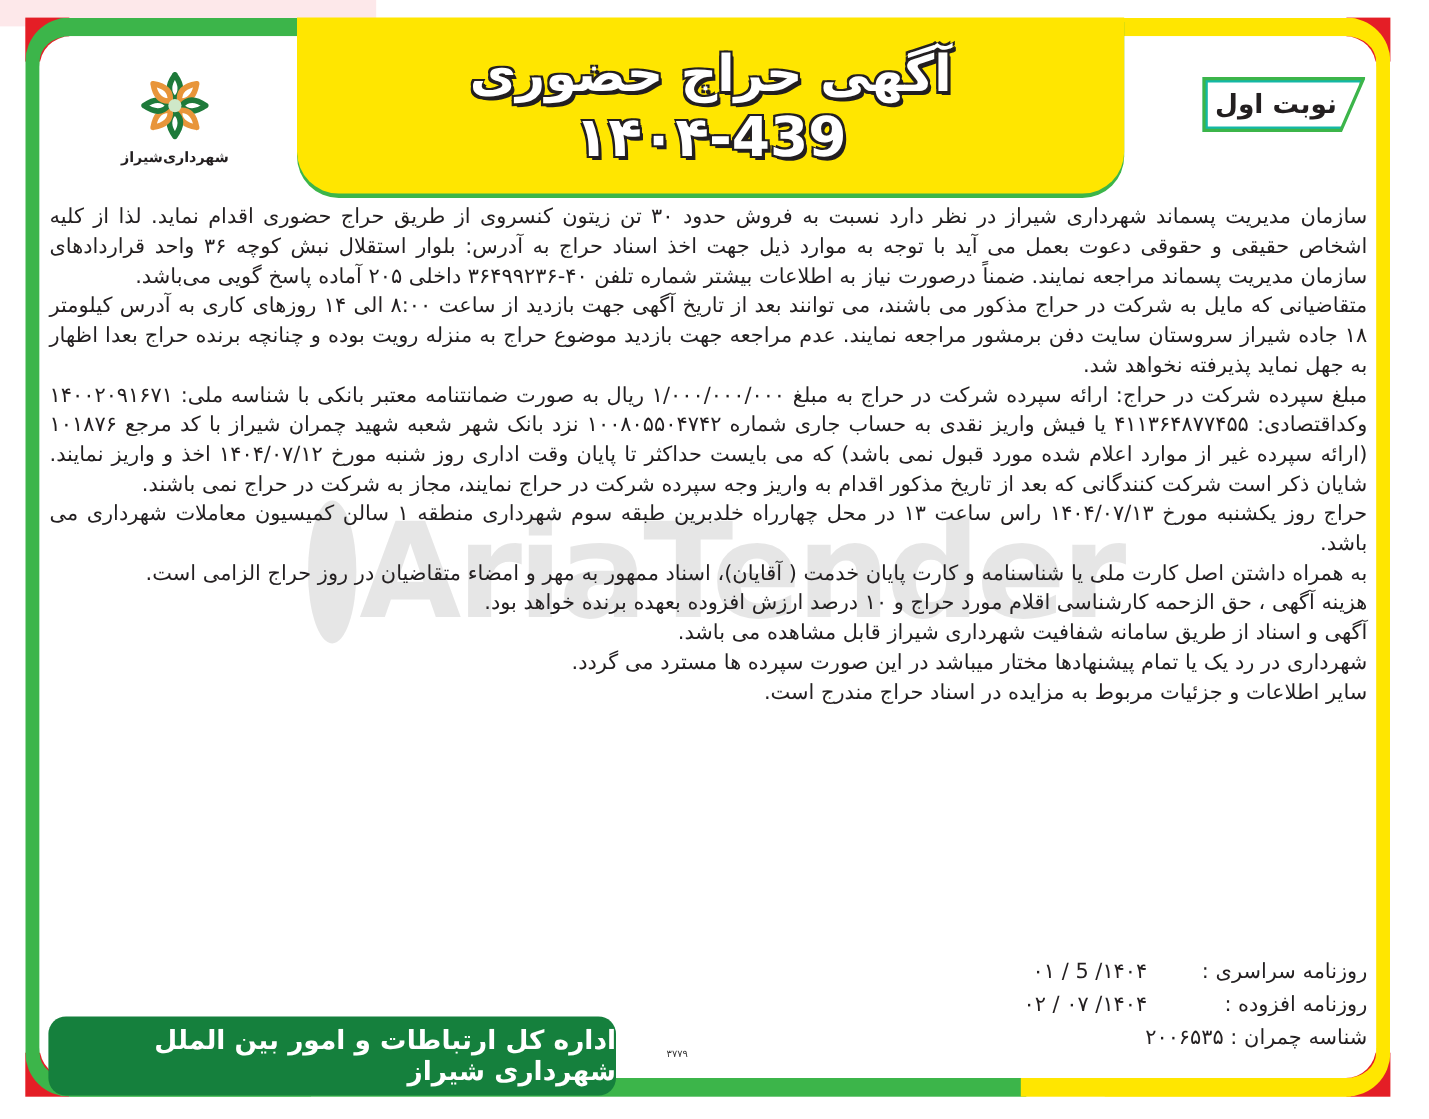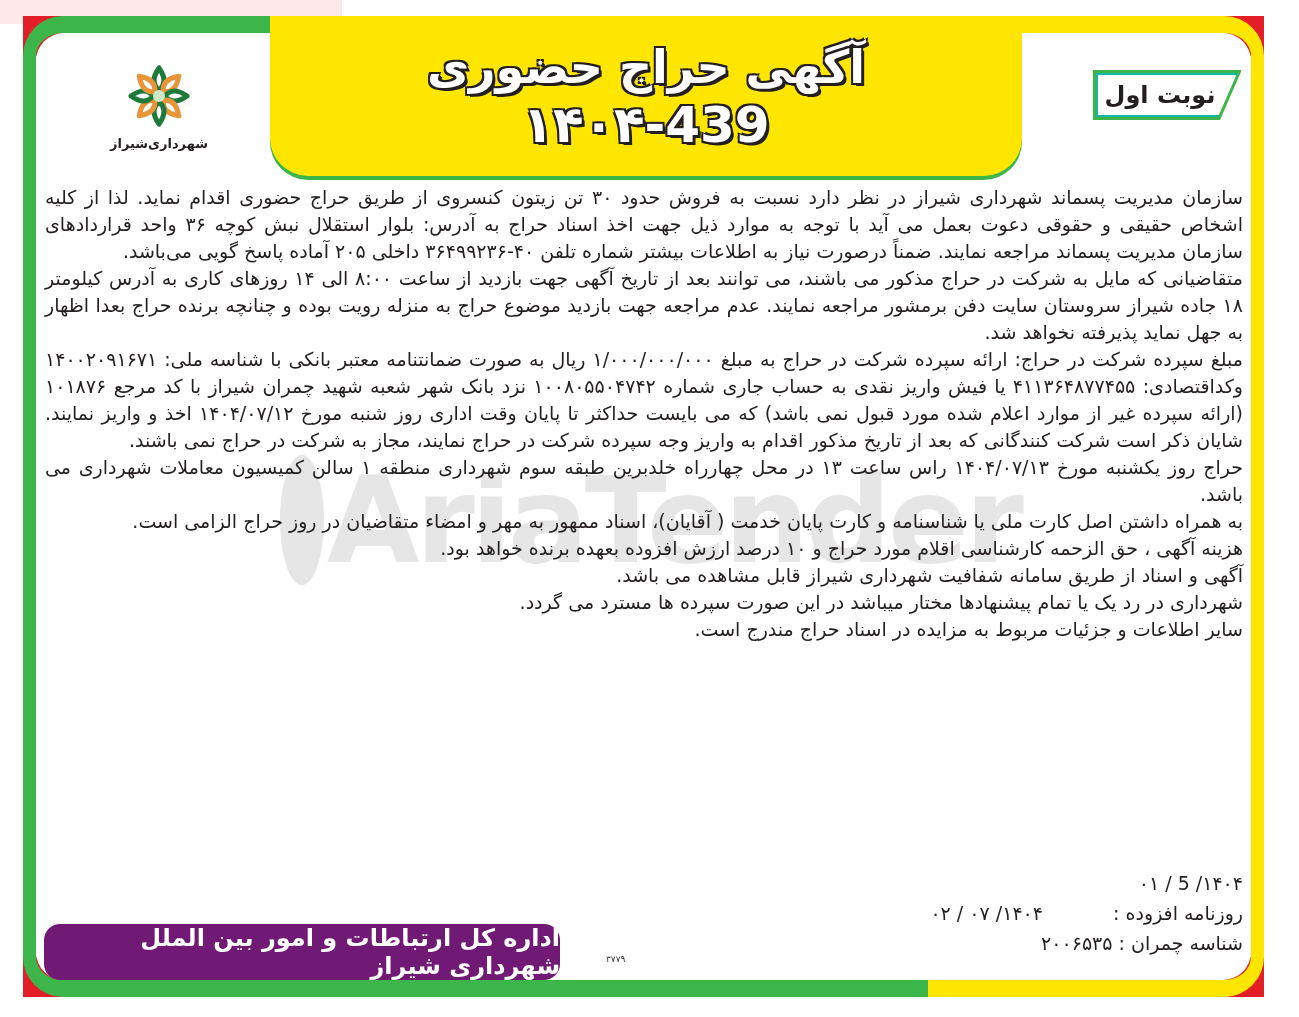--- a/index.html
+++ b/index.html
@@ -72,22 +72,22 @@
     .body-text p.last-line-right { text-align-last: right; }
     .body-text .short { text-align: right; }
 
     .meta-list { position: absolute; right: 56px; top: 868px; direction: rtl; font-size: 19px; line-height: 30px; }
     .meta-row { display: flex; gap: 0; }
     .meta-row .meta-label { display: inline-block; width: 200px; }
     .meta-row .meta-value { display: inline-block; direction: rtl; }
 
     
     .footer-banner {
-      position: absolute; left: 44px; top: 924px; width: 516px; height: 56px;
-      background: #701a75; border-radius: 16px;
+      position: absolute; left: 44px; top: 924px; width: 516px; height: 72px;
+      background: #15803d; border-radius: 16px;
       display: flex; align-items: center; justify-content: center;
     }
     .footer-banner span { color: #fff; font-weight: bold; font-size: 24px; direction: rtl; }
     .ad-code { position: absolute; left: 606px; top: 954px; font-size: 9px; color: #333; direction: rtl; }
 
     
     .watermark {
       position: absolute; left: 300px; top: 430px; width: 720px; height: 180px;
       display: flex; align-items: center; justify-content: flex-end; gap: 3px;
       opacity: 0.13; pointer-events: none;
@@ -155,20 +155,21 @@
   <p class="last-line-right">حراج روز یکشنبه مورخ ۱۴۰۴/۰۷/۱۳ راس ساعت ۱۳ در محل چهارراه خلدبرین طبقه سوم شهرداری منطقه ۱ سالن کمیسیون معاملات شهرداری می باشد.</p>
   <p class="last-line-right">به همراه داشتن اصل کارت ملی یا شناسنامه و کارت پایان خدمت ( آقایان)، اسناد ممهور به مهر و امضاء متقاضیان در روز حراج الزامی است.</p>
   <p class="short">هزینه آگهی ، حق الزحمه کارشناسی اقلام مورد حراج و ۱۰ درصد ارزش افزوده بعهده برنده خواهد بود.</p>
   <p class="short">آگهی و اسناد از طریق سامانه شفافیت شهرداری شیراز قابل مشاهده می باشد.</p>
   <p class="short">شهرداری در رد یک یا تمام پیشنهادها مختار میباشد در این صورت سپرده ها مسترد می گردد.</p>
   <p class="short">سایر اطلاعات و جزئیات مربوط به مزایده در اسناد حراج مندرج است.</p>
 </div>
 
 <div class="meta-list">
   <div class="meta-row">
+    <span class="meta-label">روزنامه سراسری   :</span>
     <span class="meta-value">۱۴۰۴/ 5 / ۰۱</span>
   </div>
   <div class="meta-row">
     <span class="meta-label">روزنامه افزوده :</span>
     <span class="meta-value">۱۴۰۴/ ۰۷ / ۰۲</span>
   </div>
   <div class="meta-row">
     <span>شناسه چمران :</span>
     <span style="margin-right:6px">۲۰۰۶۵۳۵</span>
   </div>

